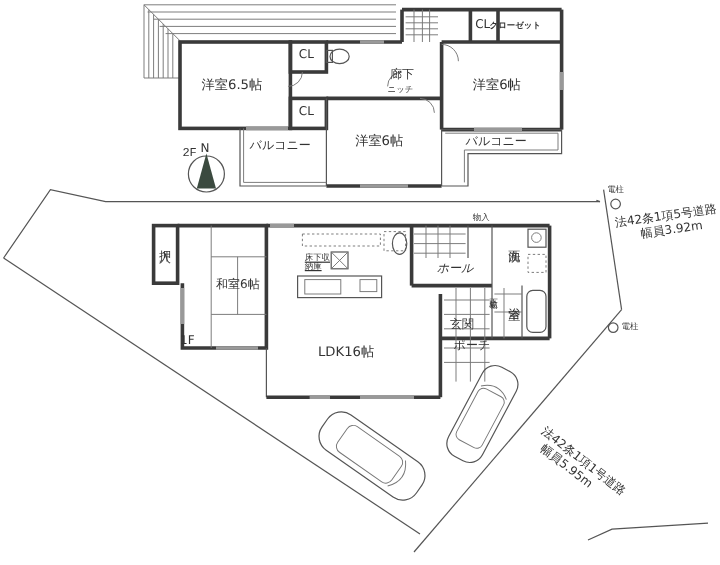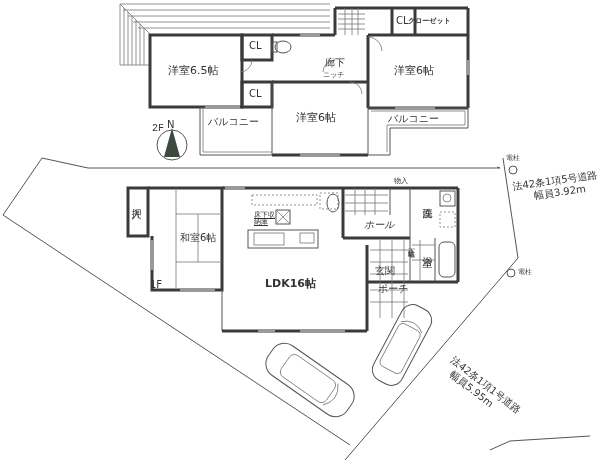--- a/index.html
+++ b/index.html
@@ -195,21 +195,21 @@
 <span class="lbl md" style="left:249px;top:89px;">CL</span>
 <span class="lbl md" style="left:396px;top:16px;">CL</span>
 <span class="lbl sm" style="left:408px;top:18px;font-weight:bold;">クローゼット</span>
 <span class="lbl md" style="left:208px;top:117px;">バルコニー</span>
 <span class="lbl md" style="left:388px;top:114px;">バルコニー</span>
 <span class="lbl md" style="left:152px;top:124px;font-family:Liberation Mono, monospace;">2F</span>
 <span class="lbl md" style="left:167px;top:120px;">N</span>
 
 <span class="lbl md" style="left:167px;top:233px;margin-left:13px;">和室6帖</span>
 <span class="lbl md vert" style="left:131px;top:200px;">押入</span>
-<span class="lbl" style="left:265px;top:278px;font-weight:bold;">LDK16帖</span>
+<span class="lbl" style="left:265px;top:288px;">LDK16帖</span>
 <span class="lbl sm" style="left:254px;top:212px;width:22px;white-space:normal;text-decoration:underline;">床下収納庫</span>
 <span class="lbl md" style="left:364px;top:220px;font-style:italic;">ホール</span>
 <span class="lbl sm" style="left:394px;top:178px;">物入</span>
 <span class="lbl md vert" style="left:422px;top:200px;">洗面</span>
 <span class="lbl md" style="left:375px;top:250px;margin-top:16px;">玄関</span>
 <span class="lbl sm vert" style="left:407px;top:243px;">下駄箱</span>
 <span class="lbl md vert" style="left:422px;top:248px;">浴室</span>
 <span class="lbl md" style="left:378px;top:284px;">ポーチ</span>
 <span class="lbl md" style="left:150px;top:280px;">1F</span>
 

